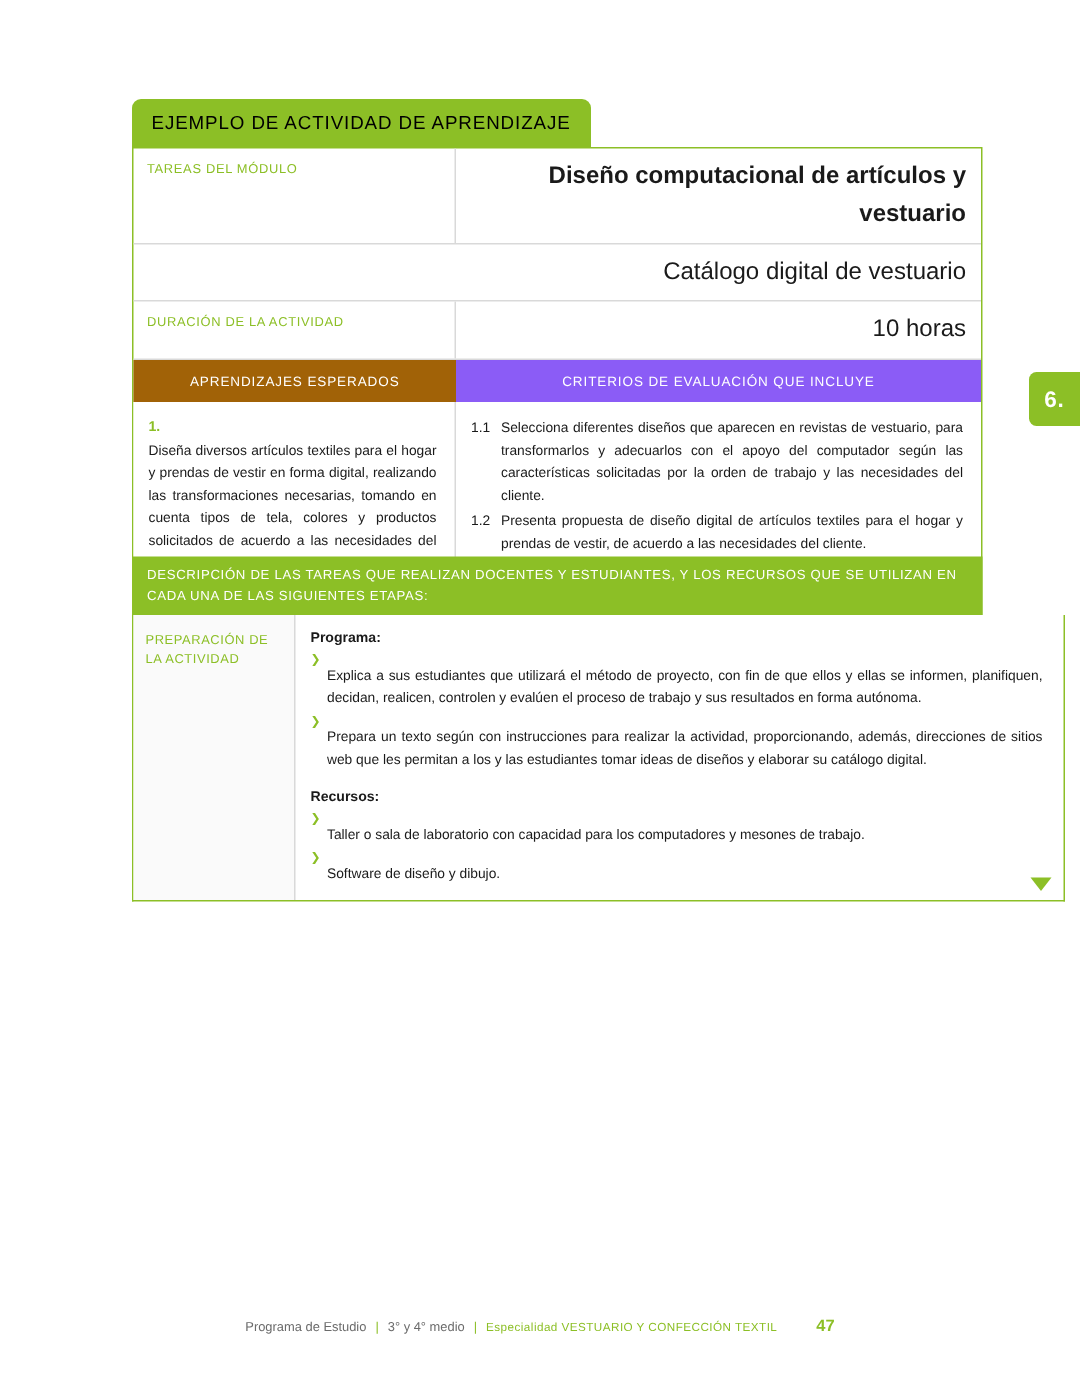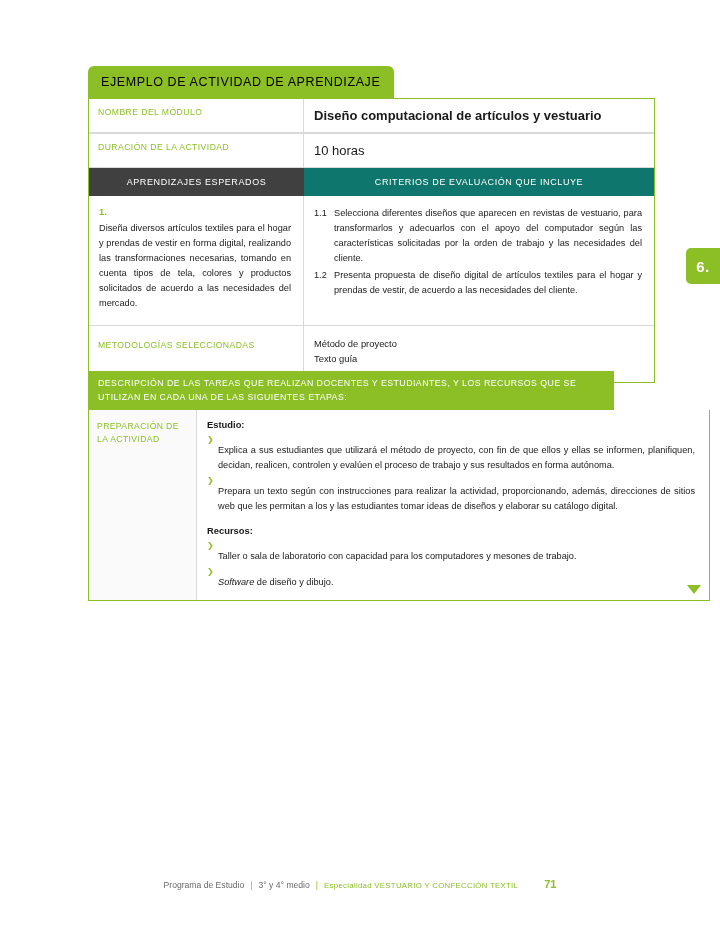--- a/index.html
+++ b/index.html
@@ -83,44 +83,45 @@
     color: #8cbf26;
     font-size: 8.6px;
     letter-spacing: .45px;
     border-right: 1px solid #d9d9d9;
     line-height: 1.5;
   }
   .cell-value {
     flex: 1;
     box-sizing: border-box;
     padding: 7px 10px 6px 10px;
-    font-size: 13px;
+    font-size: 16px;
     color: #1a1a1a;
     line-height: 1.55;
+    text-align: right;
   }
   .cell-value.strong { font-weight: bold; }
 
   
   .row-colheads {
     display: flex;
     border-bottom: none;
   }
   .colhead {
     box-sizing: border-box;
     height: 28px;
     display: flex;
     align-items: center;
     justify-content: center;
     color: #ffffff;
     font-size: 9px;
     letter-spacing: .6px;
     text-align: center;
   }
-  .colhead.green { width: 215px; min-width: 215px; background: #404040; }
-  .colhead.gray  { flex: 1; background: #0f766e; }
+  .colhead.green { width: 215px; min-width: 215px; background: #a16207; }
+  .colhead.gray  { flex: 1; background: #8b5cf6; }
 
   
   .row-body { display: flex; border-bottom: 1px solid #d9d9d9; }
   .ae-cell {
     width: 215px;
     min-width: 215px;
     box-sizing: border-box;
     padding: 10px 12px 14px 10px;
     border-right: 1px solid #d9d9d9;
     background: #ffffff;
@@ -174,21 +175,21 @@
     padding: 10px 10px 16px 10px;
     font-size: 9.4px;
     line-height: 1.6;
   }
 
   
   .banner {
     position: absolute;
     left: 88px;
     top: 371px;
-    width: 526px;
+    width: 567px;
     box-sizing: border-box;
     background: #8cbf26;
     color: #ffffff;
     font-size: 8.8px;
     letter-spacing: .45px;
     line-height: 1.55;
     padding: 6px 10px 6px 10px;
   }
 
   
@@ -236,21 +237,21 @@
     margin-bottom: 1px;
   }
   .chev {
     color: #8cbf26;
     width: 11px;
     min-width: 11px;
     font-size: 8px;
     line-height: 1.85;
   }
   .bullet-text { flex: 1; text-align: justify; margin-top: 10px; }
-  .bullet-text .ital { font-style: italic; }
+  .bullet-text .ital { }
 
   .down-tri {
     position: absolute;
     right: 8px;
     bottom: 6px;
     width: 0; height: 0;
     border-left: 7px solid transparent;
     border-right: 7px solid transparent;
     border-top: 9px solid #8cbf26;
   }
@@ -285,25 +286,26 @@
     <span>6.</span>
   </div>
 
   <div class="act-header">
     <span>EJEMPLO DE ACTIVIDAD DE APRENDIZAJE</span>
   </div>
 
   <div class="table">
 
     <div class="row">
-      <div class="cell-label">NOMBRE DEL MÓDULO</div>
+      <div class="cell-label">TAREAS DEL MÓDULO</div>
       <div class="cell-value strong">Diseño computacional de artículos y vestuario</div>
     </div>
 
     <div class="row">
+      <div class="cell-value">Catálogo digital de vestuario</div>
     </div>
 
     <div class="row">
       <div class="cell-label">DURACIÓN DE LA ACTIVIDAD</div>
       <div class="cell-value">10 horas</div>
     </div>
 
     <div class="row-colheads">
       <div class="colhead green">APRENDIZAJES ESPERADOS</div>
       <div class="colhead gray">CRITERIOS DE EVALUACIÓN QUE INCLUYE</div>
@@ -337,21 +339,21 @@
   </div>
 
   <div class="banner">
     <span>DESCRIPCIÓN DE LAS TAREAS QUE REALIZAN DOCENTES Y ESTUDIANTES, Y LOS RECURSOS QUE SE UTILIZAN EN CADA UNA DE LAS SIGUIENTES ETAPAS:</span>
   </div>
 
   <div class="descblock">
     <div class="stage-label">PREPARACIÓN DE LA ACTIVIDAD</div>
     <div class="stage-body">
 
-      <div class="sub-title">Estudio:</div>
+      <div class="sub-title">Programa:</div>
 
       <div class="bullet">
         <span class="chev">❯</span>
         <span class="bullet-text">Explica a sus estudiantes que utilizará el método de proyecto, con fin de que ellos y ellas se informen, planifiquen, decidan, realicen, controlen y evalúen el proceso de trabajo y sus resultados en forma autónoma.</span>
       </div>
 
       <div class="bullet">
         <span class="chev">❯</span>
         <span class="bullet-text">Prepara un texto según con instrucciones para realizar la actividad, proporcionando, además, direcciones de sitios web que les permitan a los y las estudiantes tomar ideas de diseños y elaborar su catálogo digital.</span>
       </div>
@@ -371,16 +373,16 @@
       <div class="down-tri"></div>
     </div>
   </div>
 
   <div class="footer">
     <span>Programa de Estudio</span>
     <span class="sep">|</span>
     <span>3° y 4° medio</span>
     <span class="sep">|</span>
     <span class="spec">Especialidad VESTUARIO Y CONFECCIÓN TEXTIL</span>
-    <span class="pageno">71</span>
+    <span class="pageno">47</span>
   </div>
 
 </div>
 
 </body></html>

